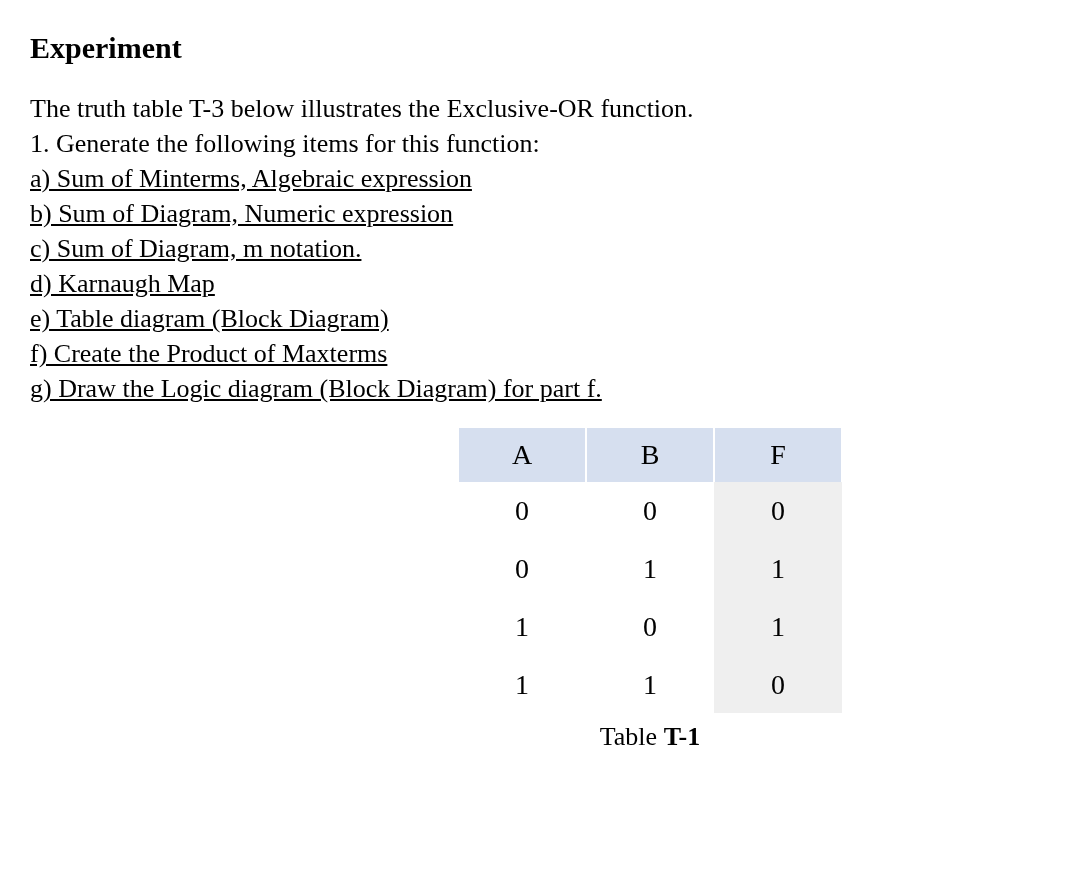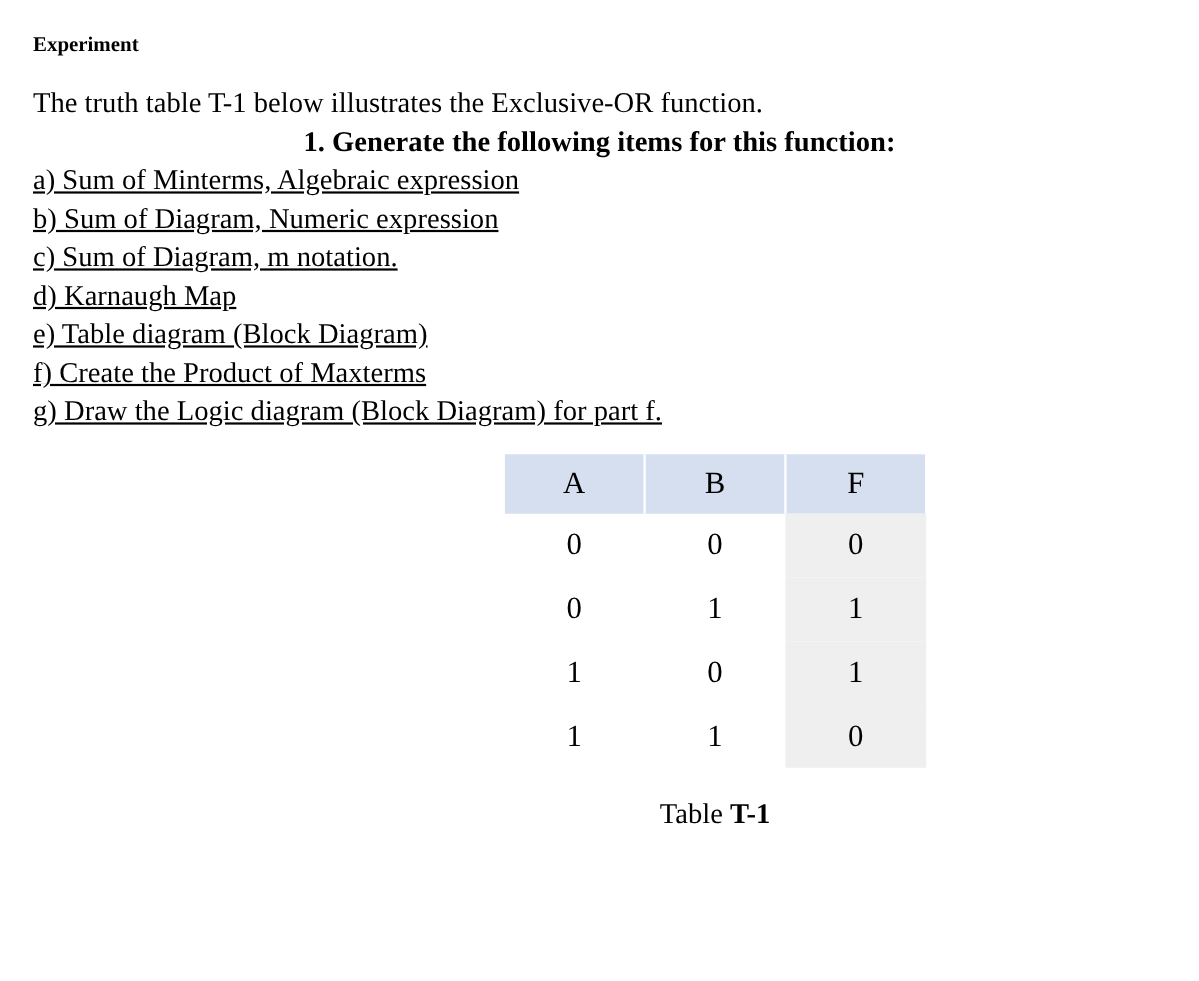--- a/index.html
+++ b/index.html
@@ -9,28 +9,27 @@
       background: #fff;
       margin: 0;
       padding: 28px 30px;
       width: 1090px;
       box-sizing: border-box;
       line-height: 1.35;
     }
     .heading {
       font-weight: bold;
       margin-bottom: 22px;
-      font-size: 19px;
+      font-size: 30px;
     }
     .intro {
       margin-bottom: 0;
     }
     .task {
-      font-weight: bold;
-      text-align: center;
+      font-weight: normal;
     }
     .item {
       display: block;
       text-decoration: underline;
     }
     .table-block {
       display: flex;
       flex-direction: column;
       align-items: center;
       margin-top: 22px;
@@ -58,33 +57,33 @@
       width: 126px;
     }
     td.col-f {
       background: #efefef;
     }
     th.col-f-h {
       font-weight: normal;
     }
     .caption {
       text-align: right;
-      margin-top: 24px;
+      margin-top: 6px;
       font-size: 26px;
     }
     .caption .b {
       font-weight: bold;
     }
   </style>
 </head>
 <body>
 
 <div class="heading">Experiment</div>
 
-<div class="intro">The truth table T-1 below illustrates the Exclusive-OR function.</div>
+<div class="intro">The truth table T-3 below illustrates the Exclusive-OR function.</div>
 <div class="task">1. Generate the following items for this function:</div>
 <span class="item">a) Sum of Minterms, Algebraic expression</span>
 <span class="item">b) Sum of Diagram, Numeric expression</span>
 <span class="item">c) Sum of Diagram, m notation.</span>
 <span class="item">d) Karnaugh Map</span>
 <span class="item">e) Table diagram (Block Diagram)</span>
 <span class="item">f) Create the Product of Maxterms</span>
 <span class="item">g) Draw the Logic diagram (Block Diagram) for part f.</span>
 
 <div class="table-block">

